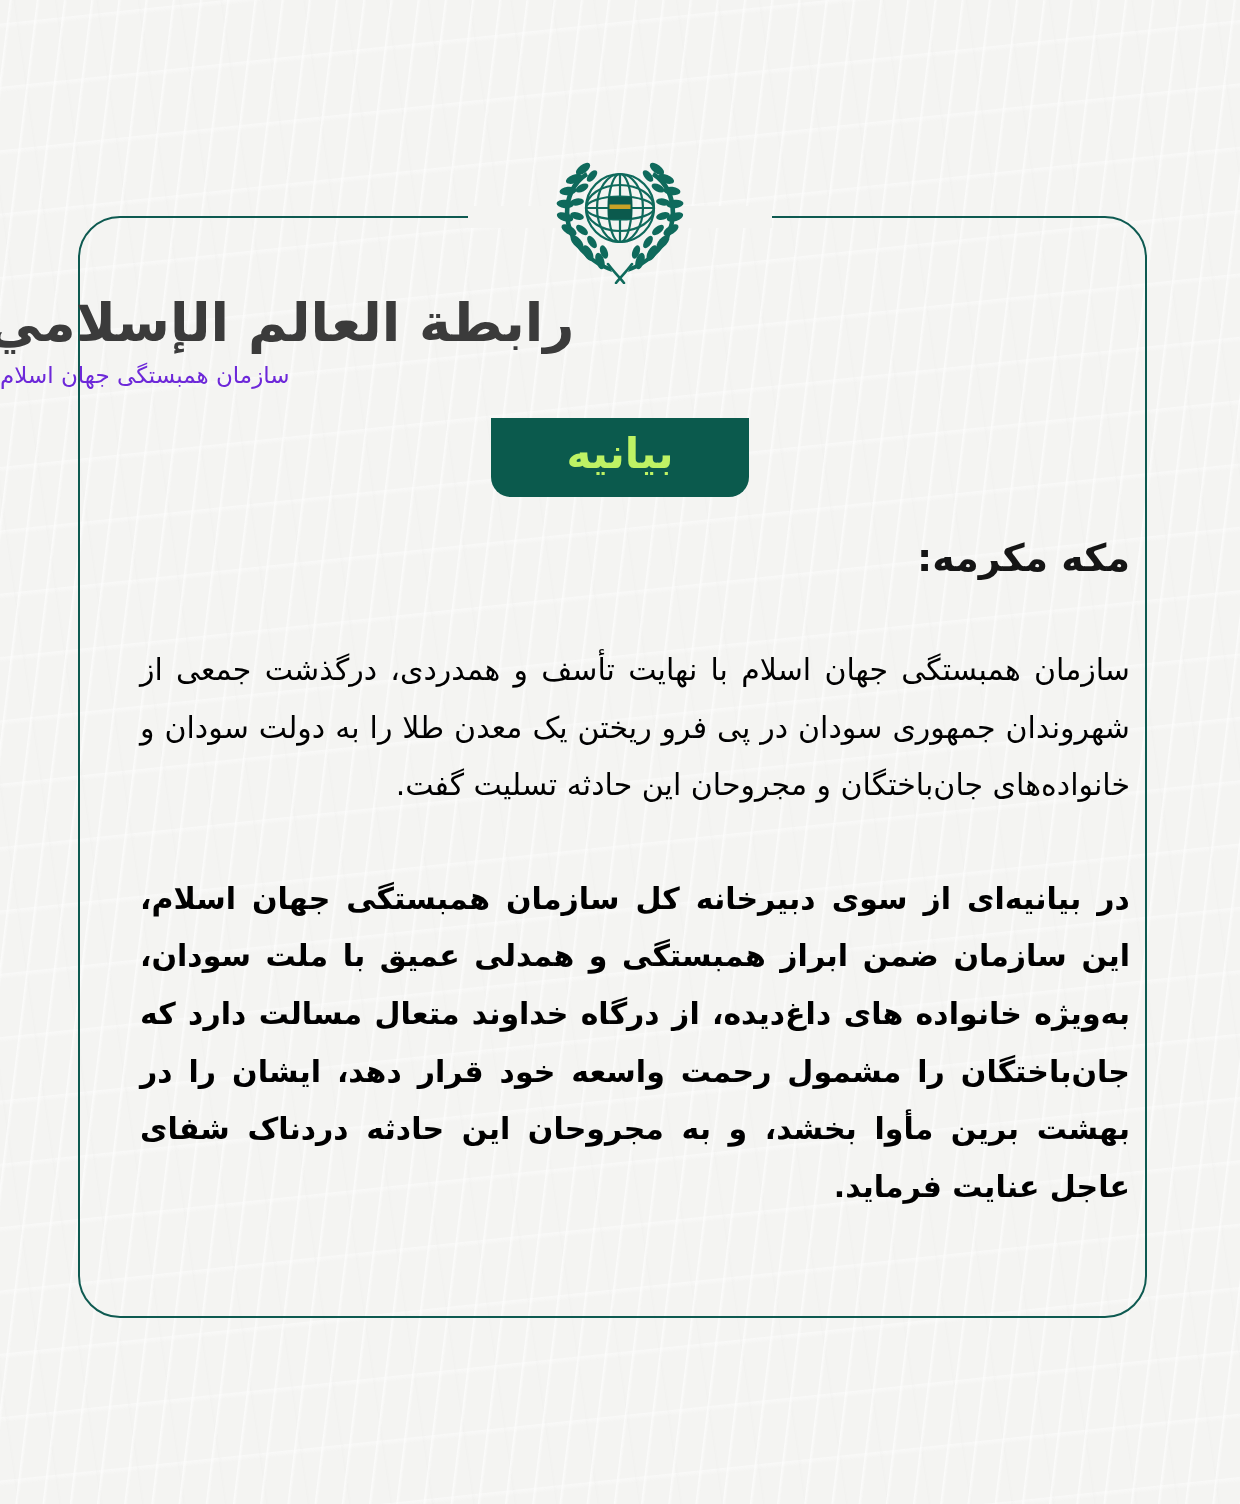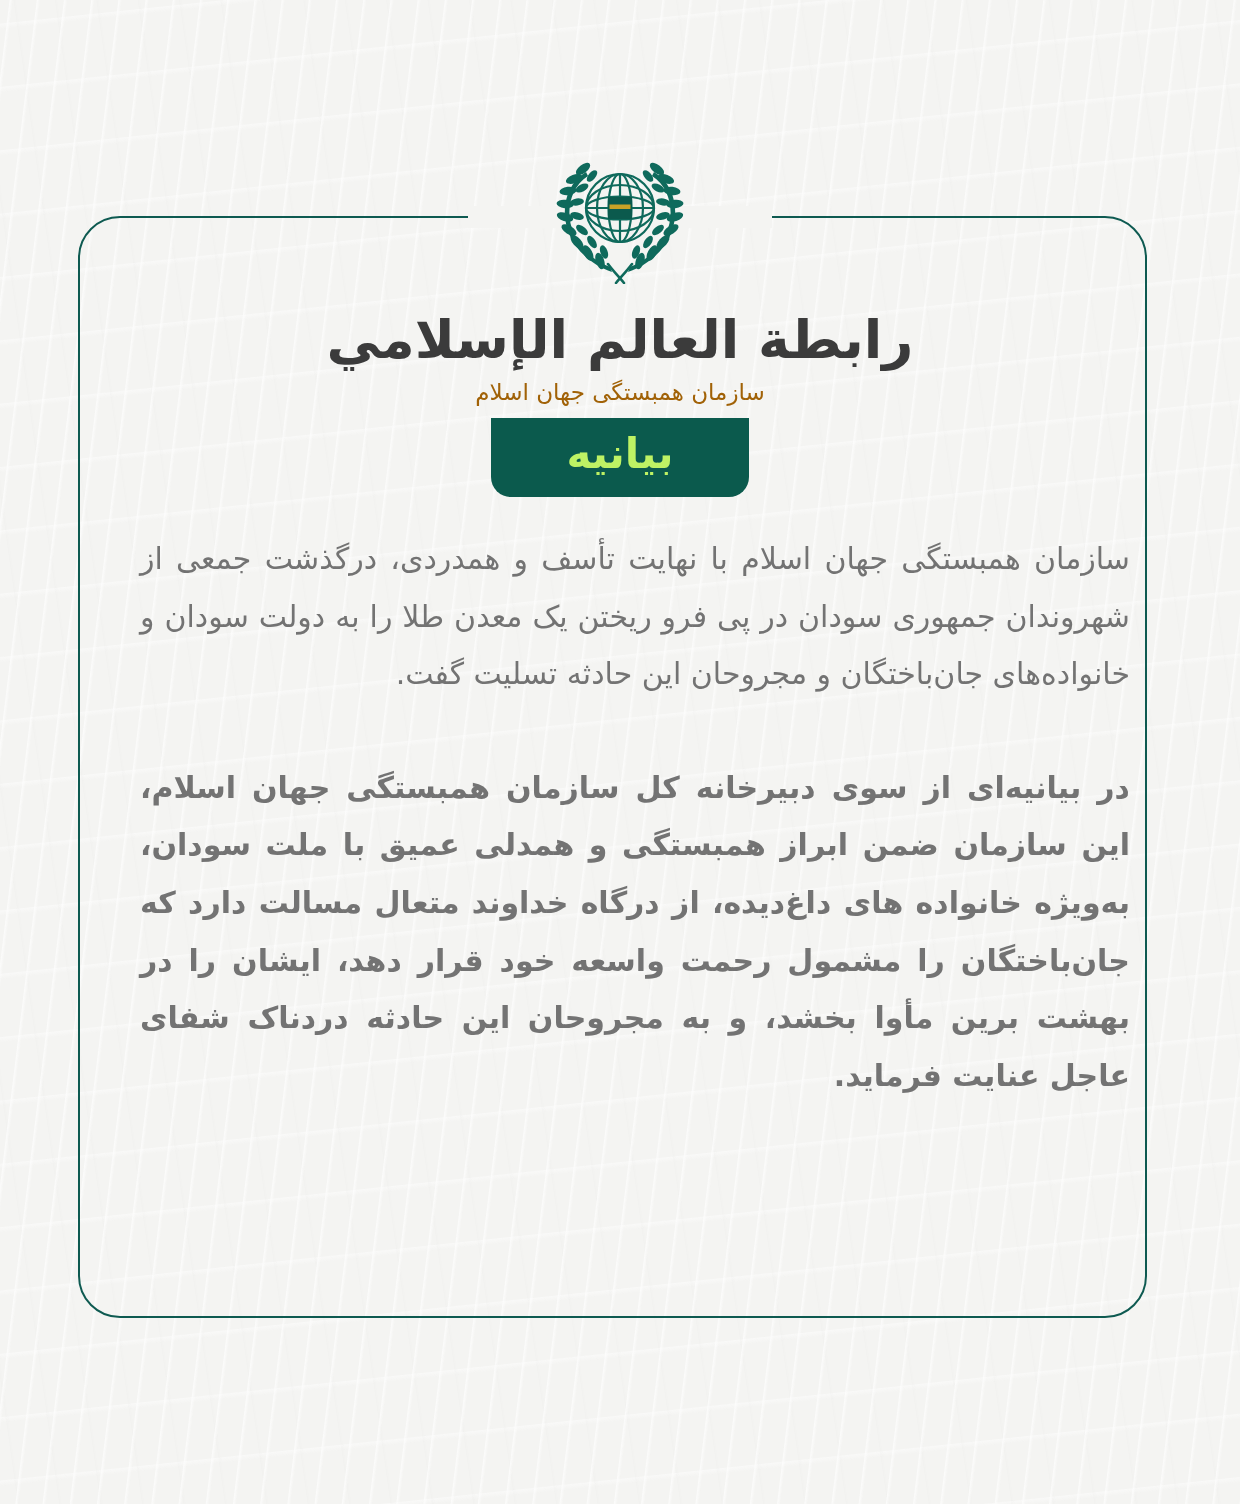--- a/index.html
+++ b/index.html
@@ -82,39 +82,38 @@
     z-index: 3;
   }
   #emblem svg { display: block; width: 140px; height: 132px; }
 
   
   #header {
     position: absolute;
     left: 0;
     right: 0;
     top: 292px;
-    text-align: center;
-    z-index: 3;
-    margin-top: 17px;
+    text-align: left;
+    z-index: 3;
   }
   #org-name-ar {
     font-family: "DejaVu Sans", "Liberation Sans", sans-serif;
     font-size: 53px;
     line-height: 1.18;
     font-weight: 700;
     color: #3b3b3b;
     letter-spacing: -2px;
     margin: 0;
     transform: scaleX(1.02);
   }
   #org-name-fa {
     font-size: 23px;
     line-height: 1.3;
     font-weight: 400;
-    color: #a16207;
+    color: #6d28d9;
     margin: 6px 0 0 0;
   }
 
   
   #badge {
     position: absolute;
     left: 50%;
     top: 418px;
     transform: translateX(-50%);
     background: #0b5a4d;
@@ -146,21 +145,21 @@
     line-height: 1.5;
     margin: 0 0 54px 0;
     color: #151515;
   }
   .para {
     font-size: 30px;
     line-height: 1.92;
     margin: 0 0 56px 0;
     text-align: justify;
     text-align-last: right;
-    color: #737373;
+    color: #000000;
   }
   .para:last-child { margin-bottom: 0; font-weight: bold; }
 </style>
 </head>
 <body>
 
 <div id="paper-texture"></div>
 
 <div id="frame"></div>
 <div id="frame-top-gap"></div>
@@ -237,15 +236,16 @@
 </div>
 
 <div id="header">
   <div id="org-name-ar">رابطة العالم الإسلامي</div>
   <div id="org-name-fa">سازمان همبستگی جهان اسلام</div>
 </div>
 
 <div id="badge">بیانیه</div>
 
 <div id="content">
+  <div id="salutation">مکه مکرمه:</div>
   <p class="para">سازمان همبستگی جهان اسلام با نهایت تأسف و همدردی، درگذشت جمعی از شهروندان جمهوری سودان در پی فرو ریختن یک معدن طلا را به دولت سودان و خانواده‌های جان‌باختگان و مجروحان این حادثه تسلیت گفت.</p>
   <p class="para">در بیانیه‌ای از سوی دبیرخانه کل سازمان همبستگی جهان اسلام، این سازمان ضمن ابراز همبستگی و همدلی عمیق با ملت سودان، به‌ویژه خانواده های داغ‌دیده، از درگاه خداوند متعال مسالت دارد که جان‌باختگان را مشمول رحمت واسعه خود قرار دهد، ایشان را در بهشت برین مأوا بخشد، و به مجروحان این حادثه دردناک شفای عاجل عنایت فرماید.</p>
 </div>
 
 </body></html>

